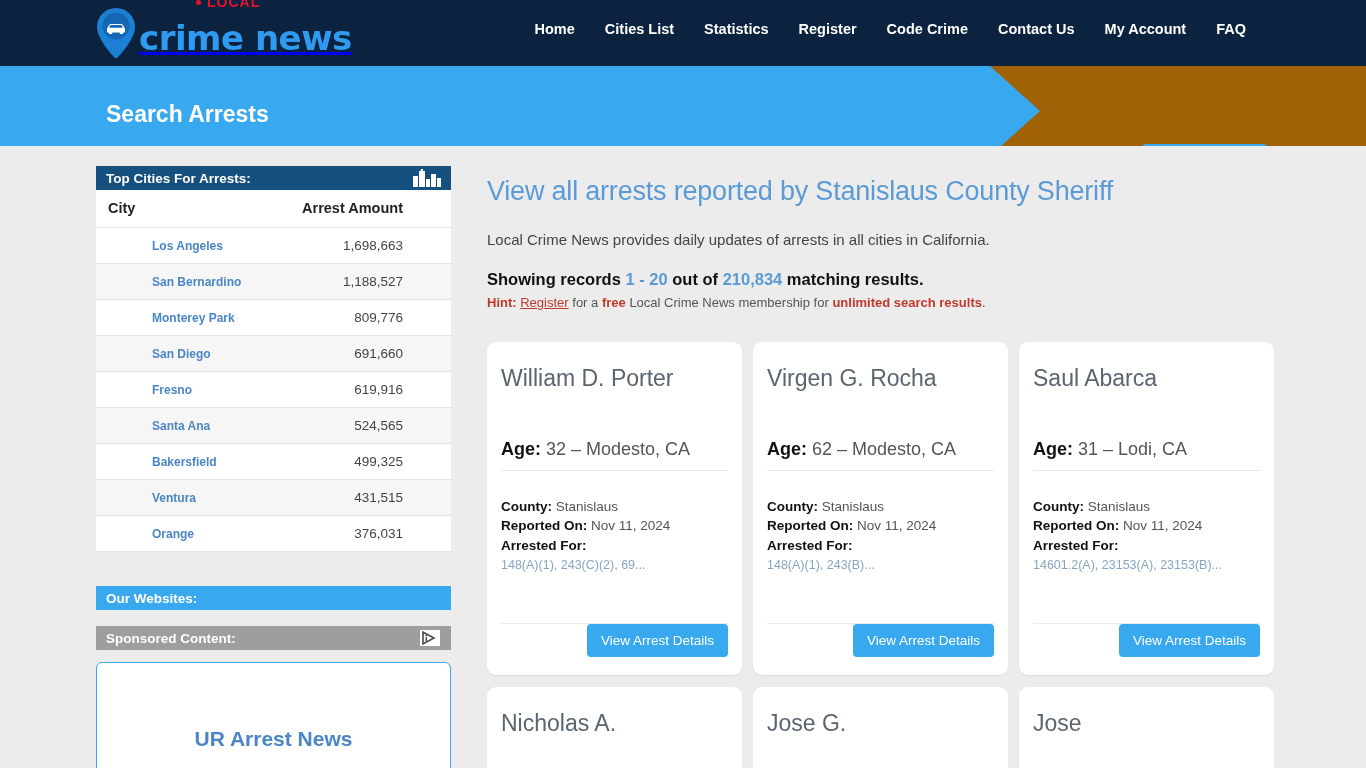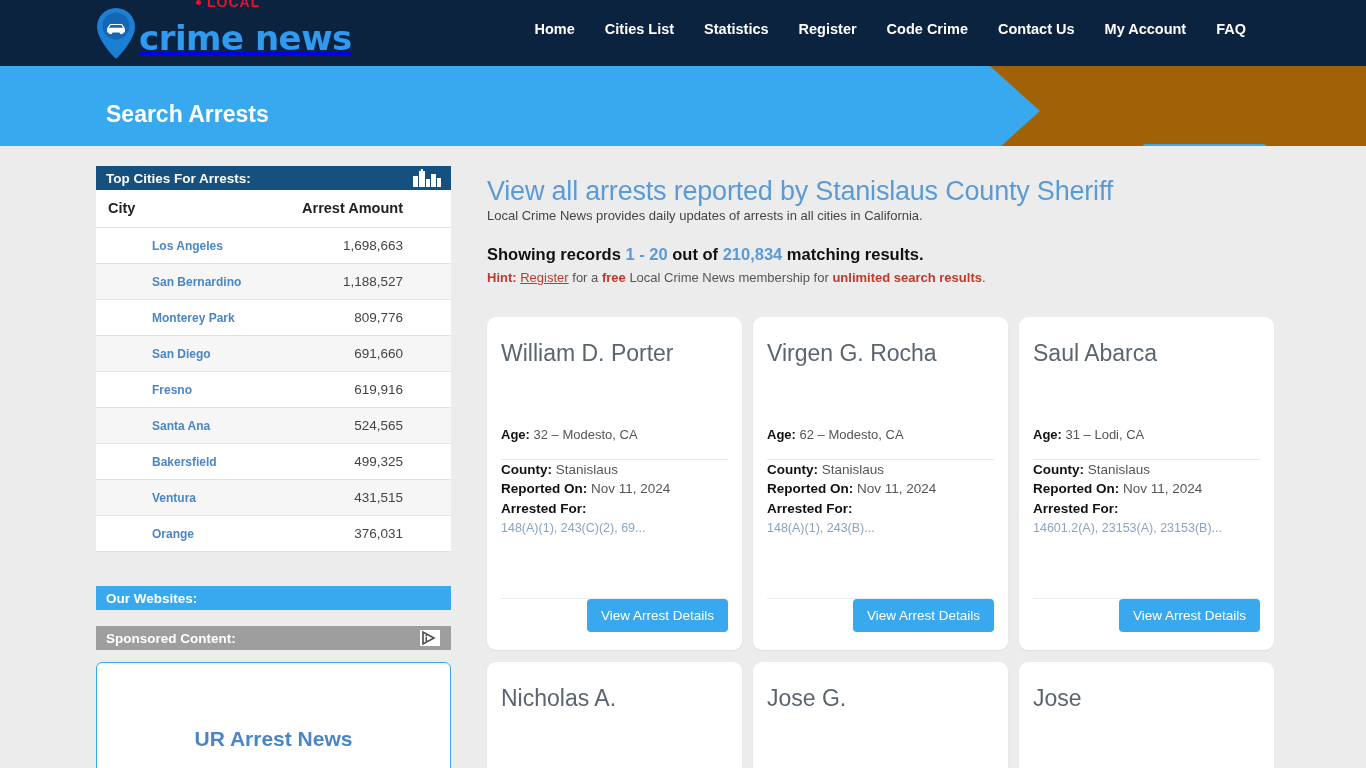--- a/index.html
+++ b/index.html
@@ -204,22 +204,22 @@
     width: 800px;
   }
   .page-title {
     color: #5b9bd5;
     font-size: 27px;
     font-weight: 400;
     margin-top: 10px;
     letter-spacing: -0.2px;
   }
   .subtitle {
-    margin-top: 1px;
-    font-size: 13px;
+    margin-top: 24px;
+    font-size: 15px;
     color: #444;
   }
   .showing {
     margin-top: 22px;
     font-size: 16.5px;
     font-weight: 700;
     color: #111;
   }
   .showing .blue { color: #5b9bd5; }
   .hint-line {
@@ -248,29 +248,29 @@
     box-shadow: 0 1px 2px rgba(0,0,0,0.06);
   }
   .card-name {
     font-size: 23px;
     color: #5a6570;
     font-weight: 400;
     line-height: 1.23;
     min-height: 58px;
   }
   .card-age {
-    margin-top: 30px;
-    padding-bottom: 17px;
+    margin-top: 17px;
+    padding-bottom: 10px;
     border-bottom: 1px solid #e8e8e8;
-    font-size: 13px;
+    font-size: 18px;
     color: #555;
   }
   .card-age b { color: #111; }
   .card-meta {
-    margin-top: 0;
+    margin-top: 26px;
     font-size: 13.5px;
     color: #555;
     line-height: 1.44;
   }
   .card-meta b { color: #111; }
   .charges {
     margin-top: 1px;
     font-size: 12.5px;
     color: #8aa4c0;
   }

